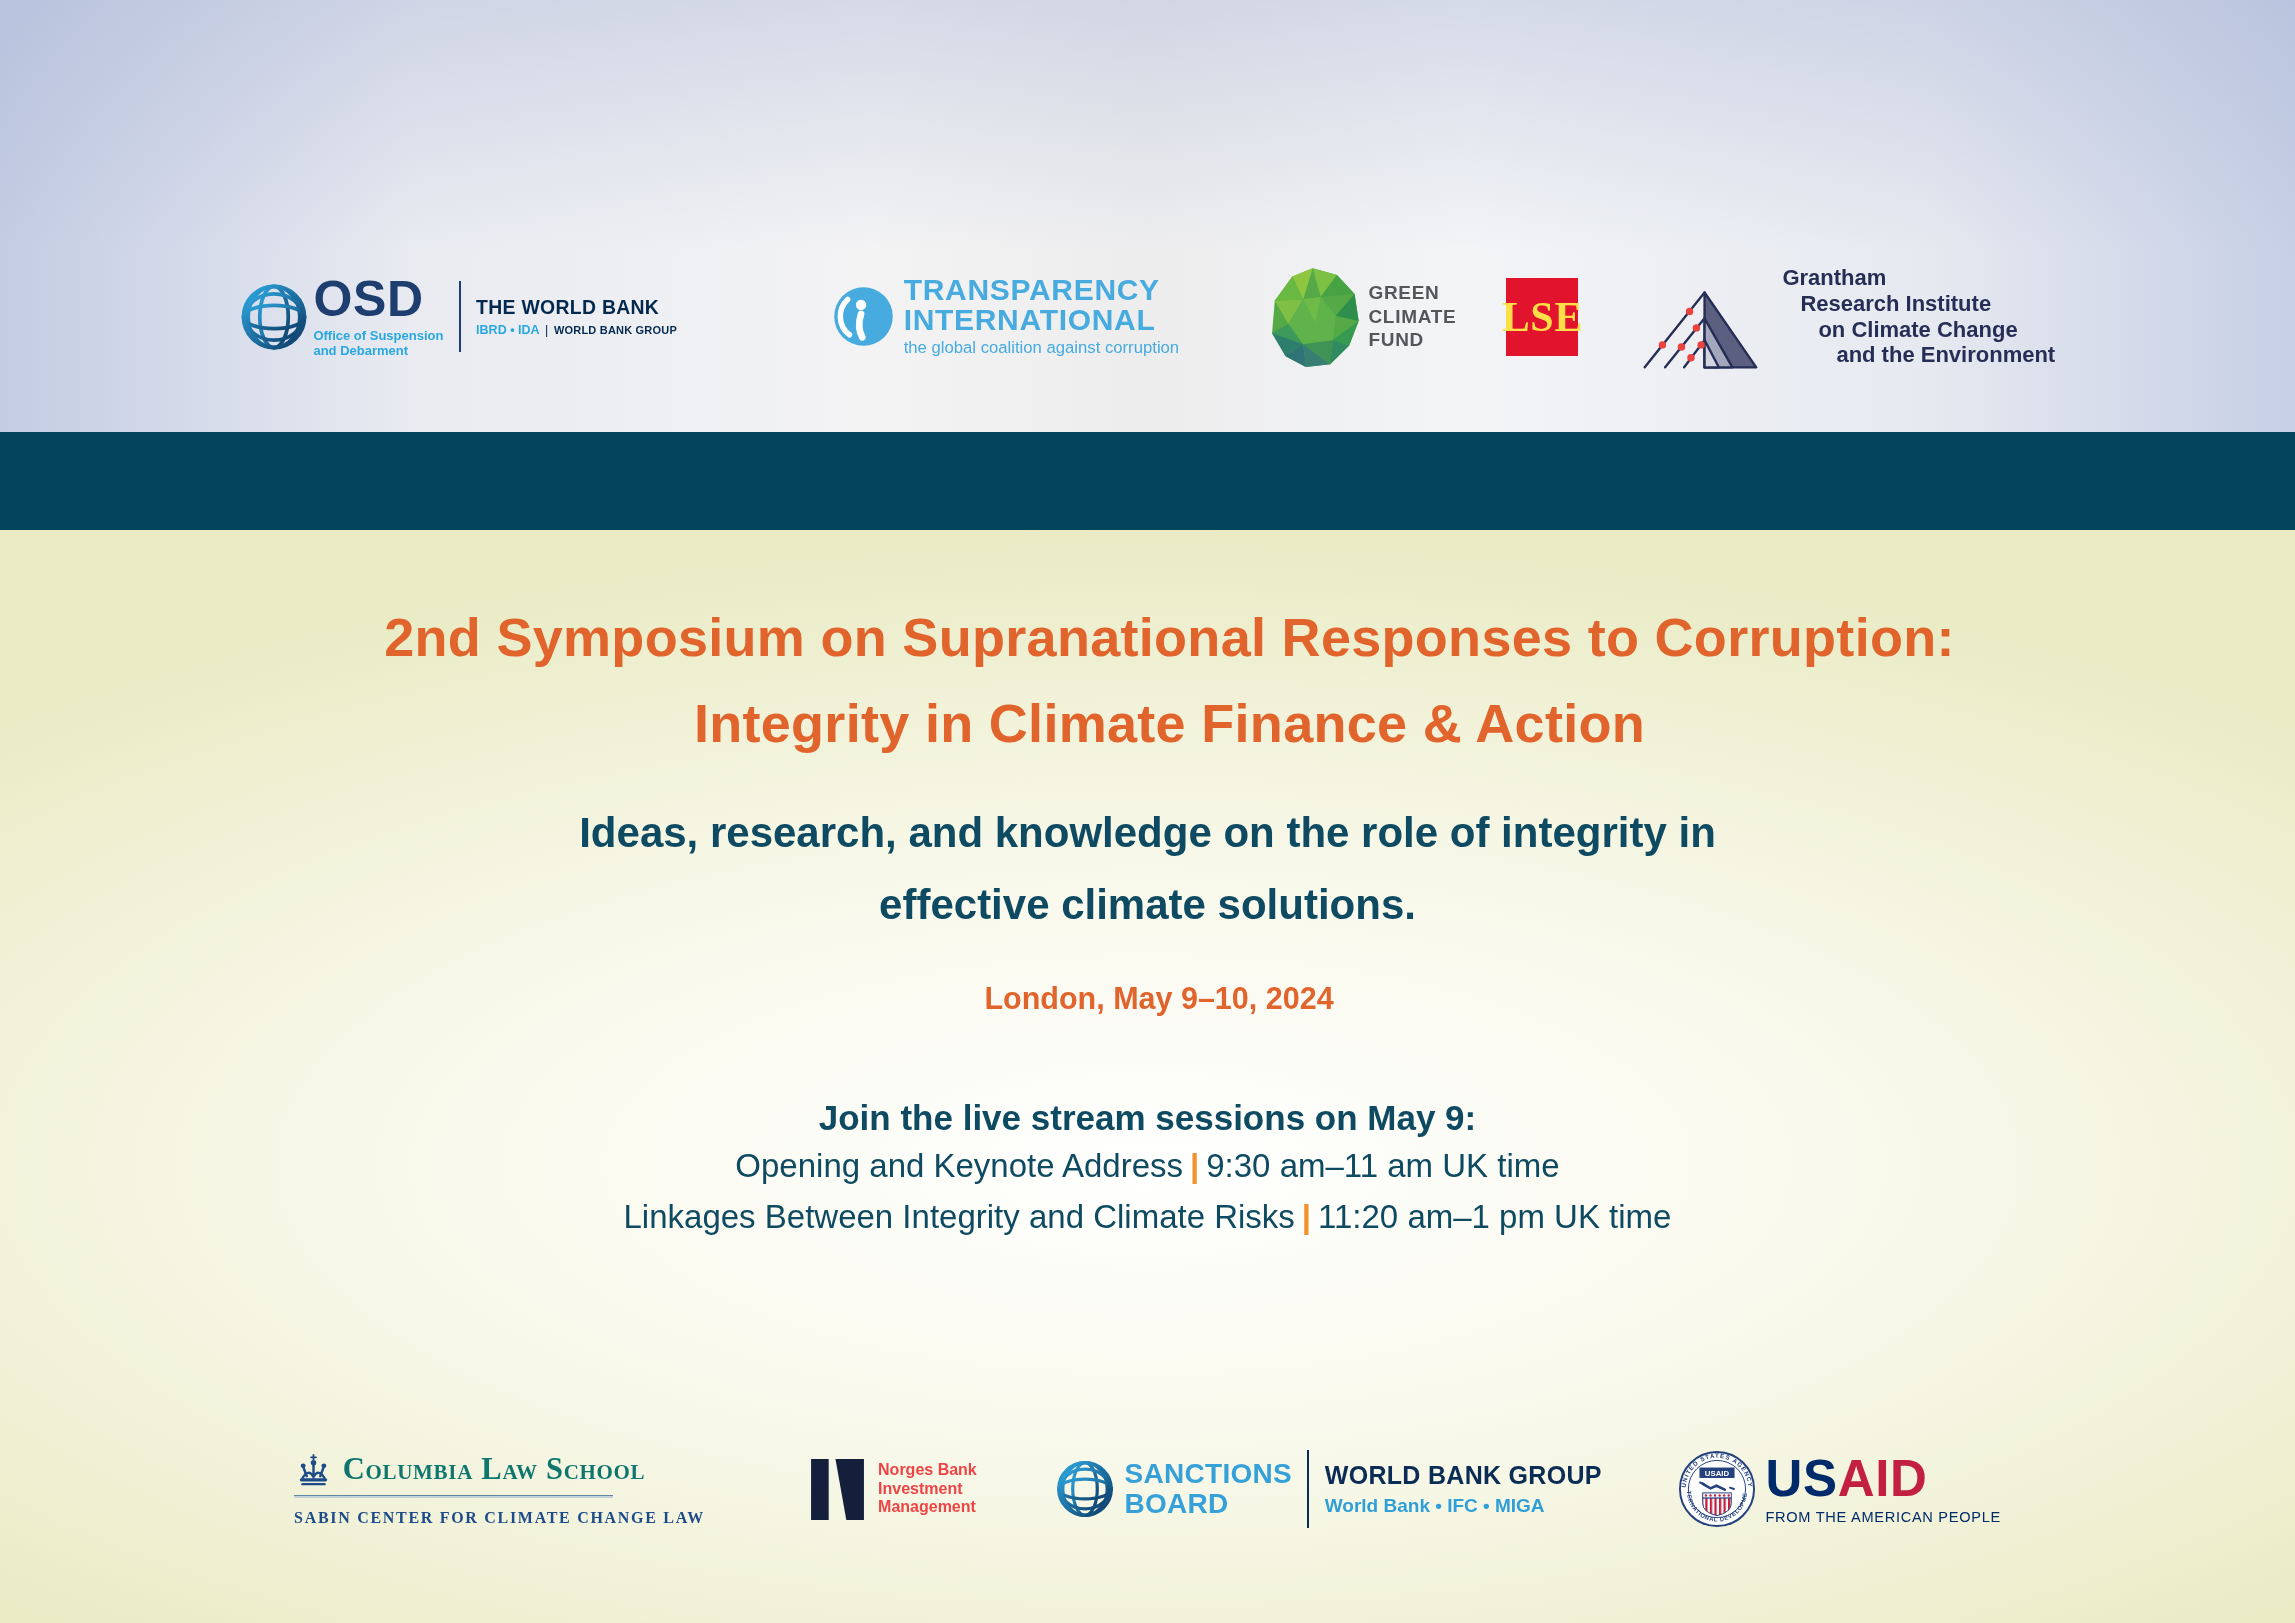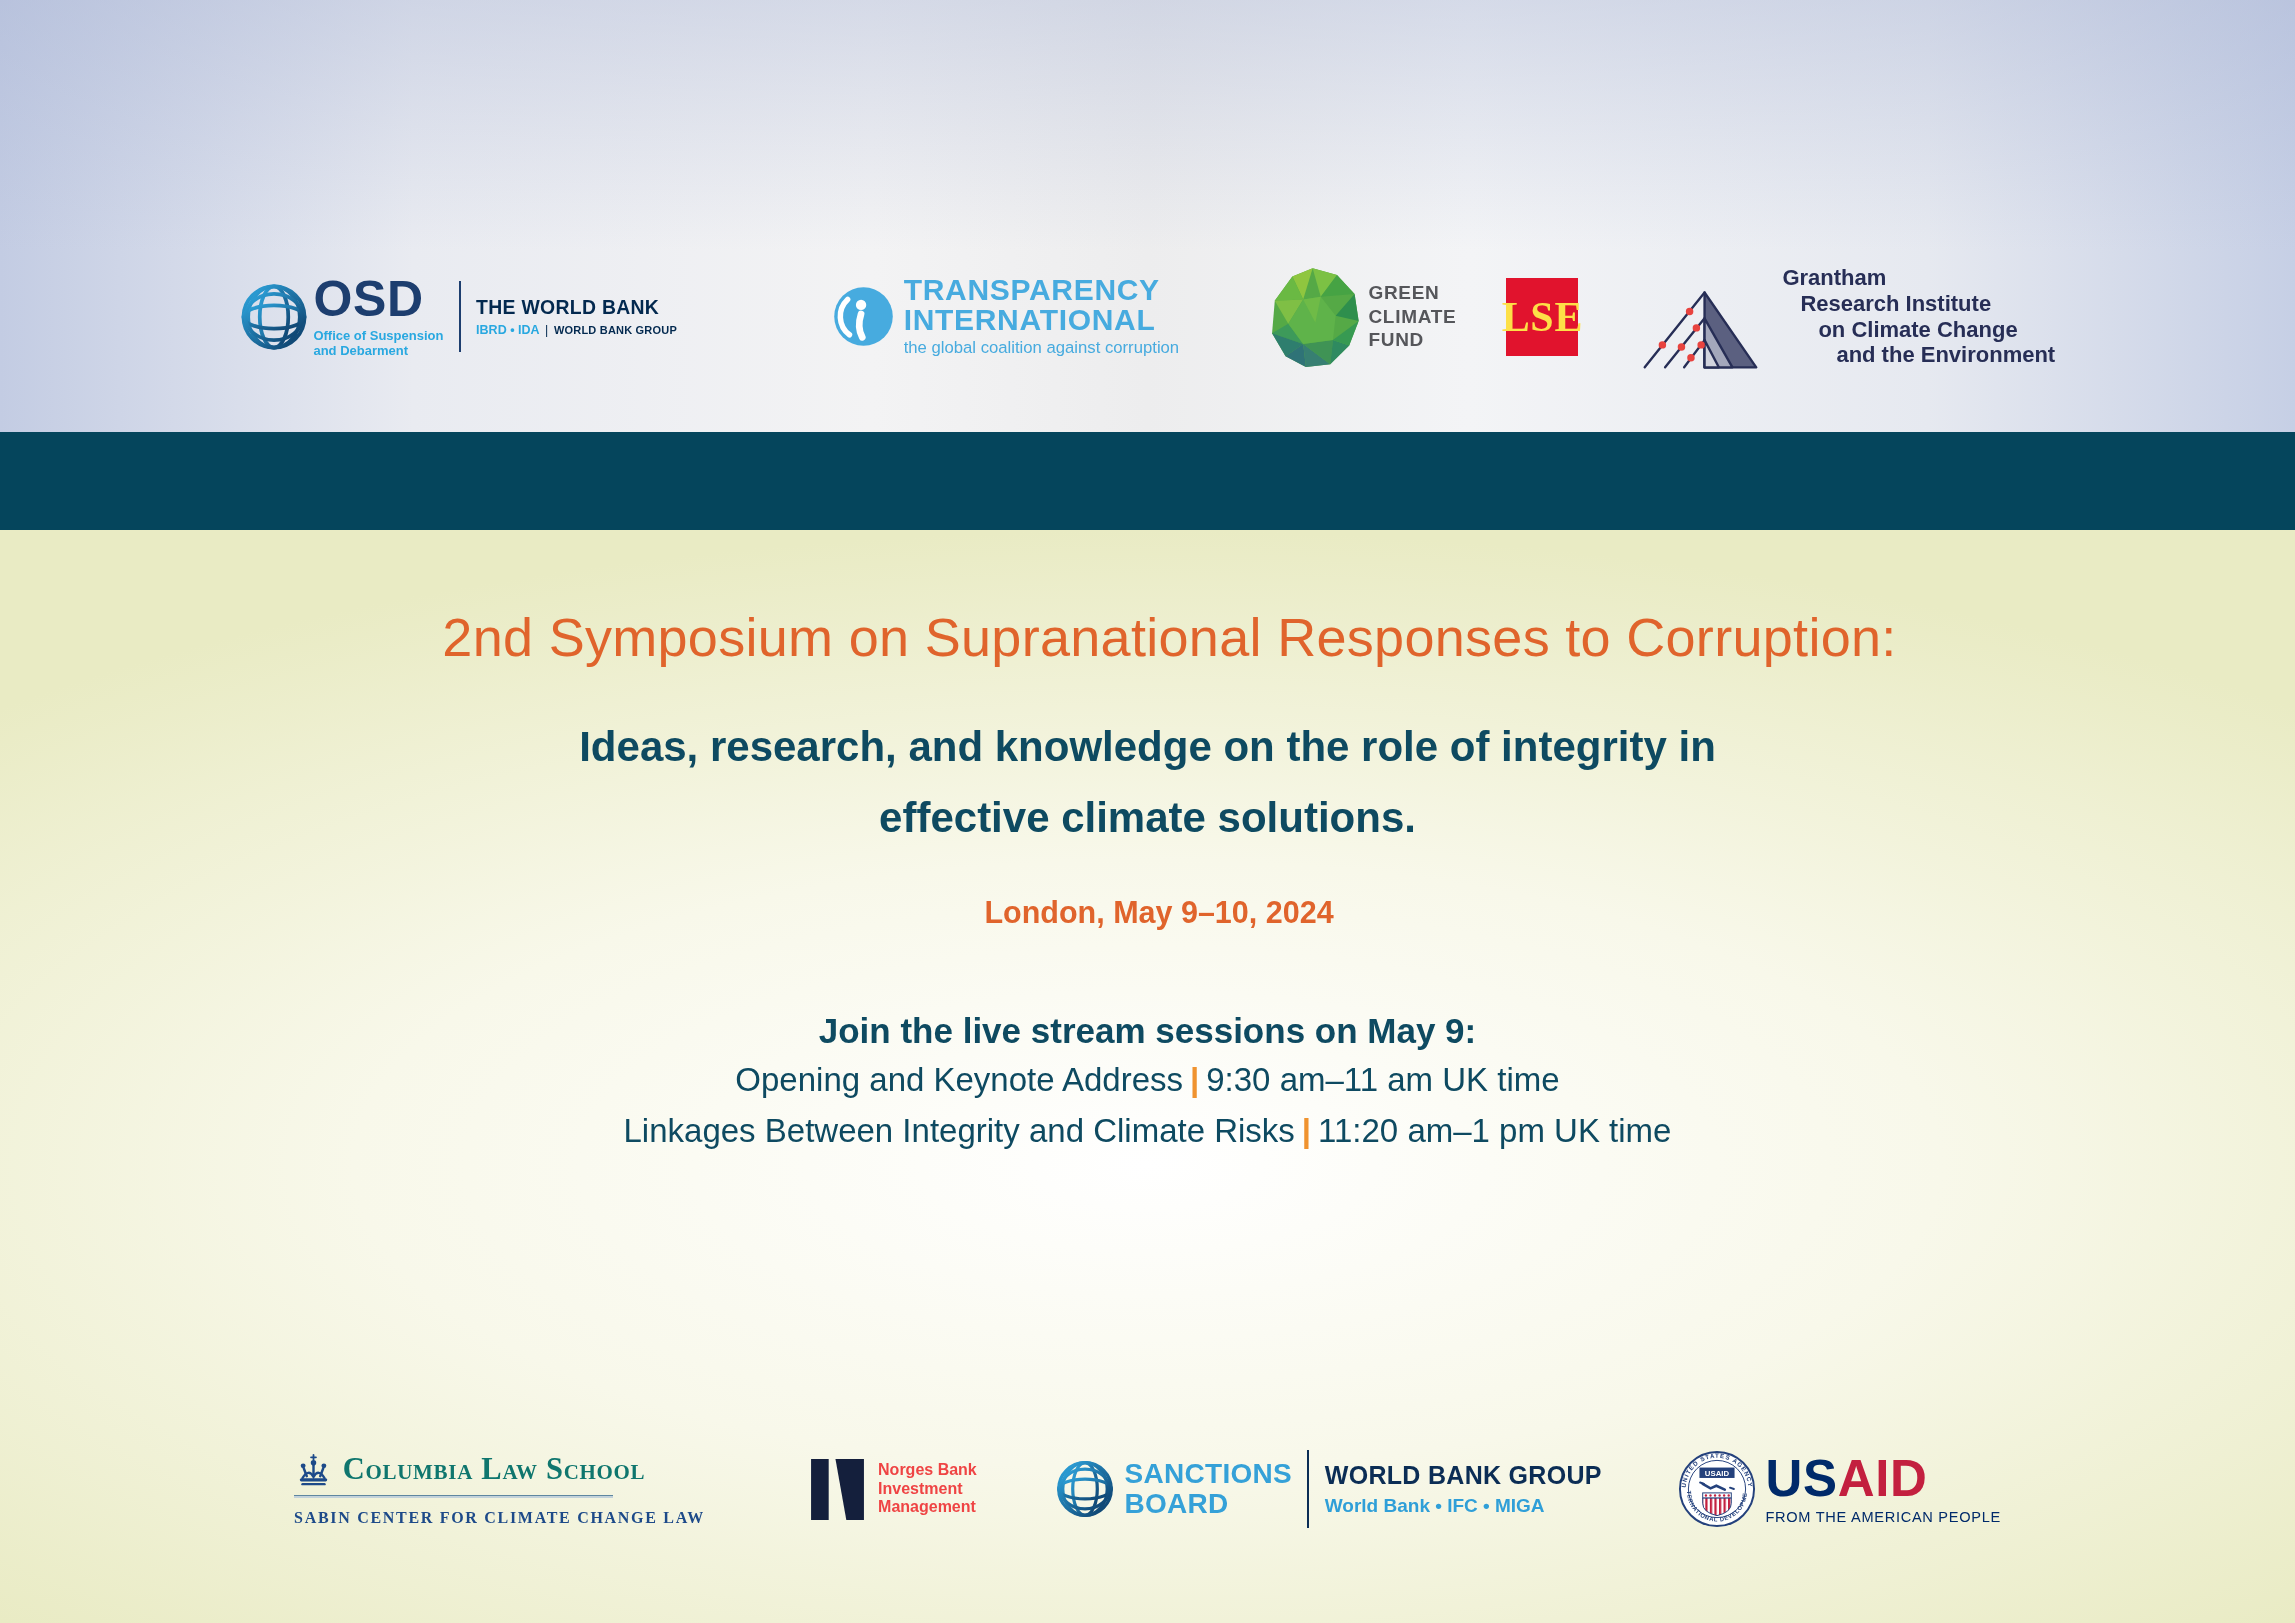--- a/index.html
+++ b/index.html
@@ -58,21 +58,21 @@
   .g-l2 { padding-left:18px; } .g-l3 { padding-left:36px; } .g-l4 { padding-left:54px; }
 
   
   .teal-band { position:absolute; left:0; top:432px; width:100%; height:98px; background:#05455c; }
 
   
   .main {
     position:absolute; left:0; top:530px; width:100%; height:1094px; text-align:center;
     background: radial-gradient(ellipse 72% 58% at 50% 58%, #ffffff 0%, #f8f8ea 48%, #e9ebc4 100%);
   }
-  .title { margin-top:64px; font-size:54px; font-weight:400; color:#e0642c; line-height:1.6; letter-spacing:0.3px;padding-left:44px; }
+  .title { margin-top:64px; font-size:54px; font-weight:700; color:#e0642c; line-height:1.6; letter-spacing:0.3px;padding-left:44px; }
   .subtitle { margin-top:30.5px; font-size:42px; font-weight:700; color:#0e4a61; line-height:1.7; }
   .date-line { margin-top:40px; font-size:30.5px; font-weight:700; color:#e0642c; line-height:1.2;padding-left:23px; }
   .live { margin-top:78px; color:#0e4a61; }
   .live-head { font-size:35px; font-weight:700; line-height:1.3; }
   .session { font-size:33px; font-weight:500; line-height:1.55; }
   .session .pipe { color:#f0932f; font-weight:700; padding:0 7px; }
 
   
   .footrow {
     position:absolute; left:0; right:0; top:1416px; height:146px;
@@ -230,20 +230,21 @@
       </div>
 
     </div>
   </header>
 
   <div class="teal-band"></div>
 
   <main class="main">
     <h1 class="title">
       <span>2nd Symposium on Supranational Responses to Corruption:</span><br>
+      <span>Integrity in Climate Finance &amp; Action</span>
     </h1>
     <h2 class="subtitle">
       <span>Ideas, research, and knowledge on the role of integrity in</span><br>
       <span>effective climate solutions.</span>
     </h2>
     <div class="date-line">London, May 9–10, 2024</div>
 
     <div class="live">
       <div class="live-head">Join the live stream sessions on May 9:</div>
       <div class="session">

